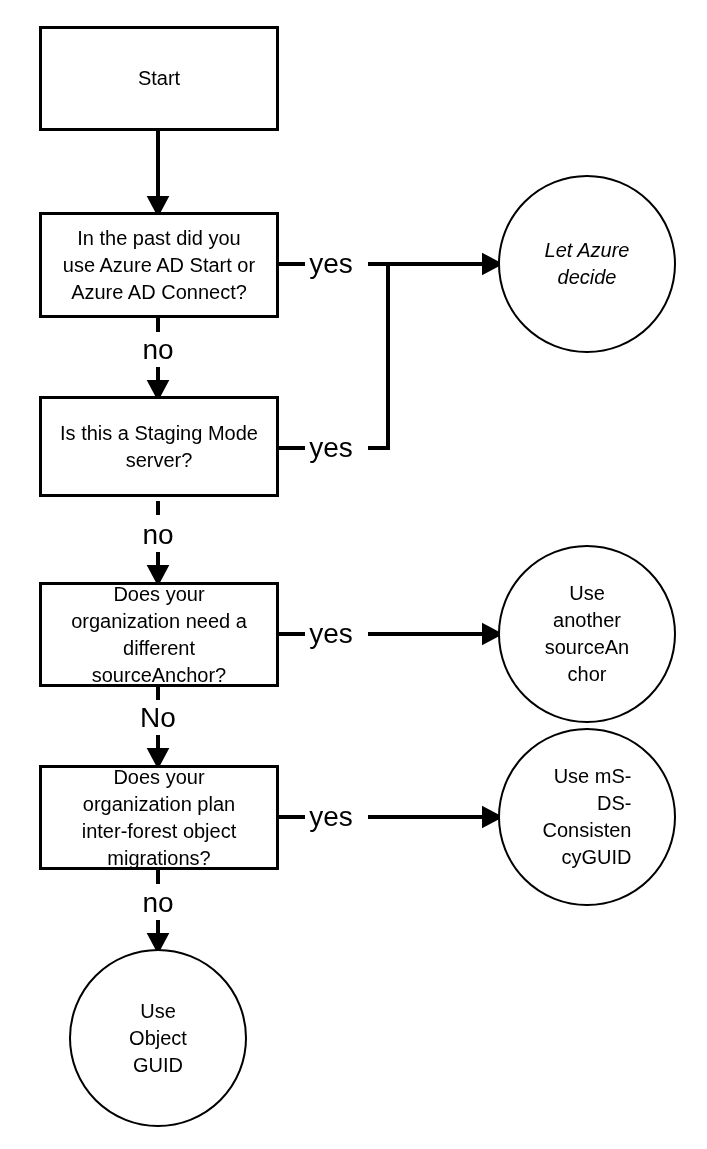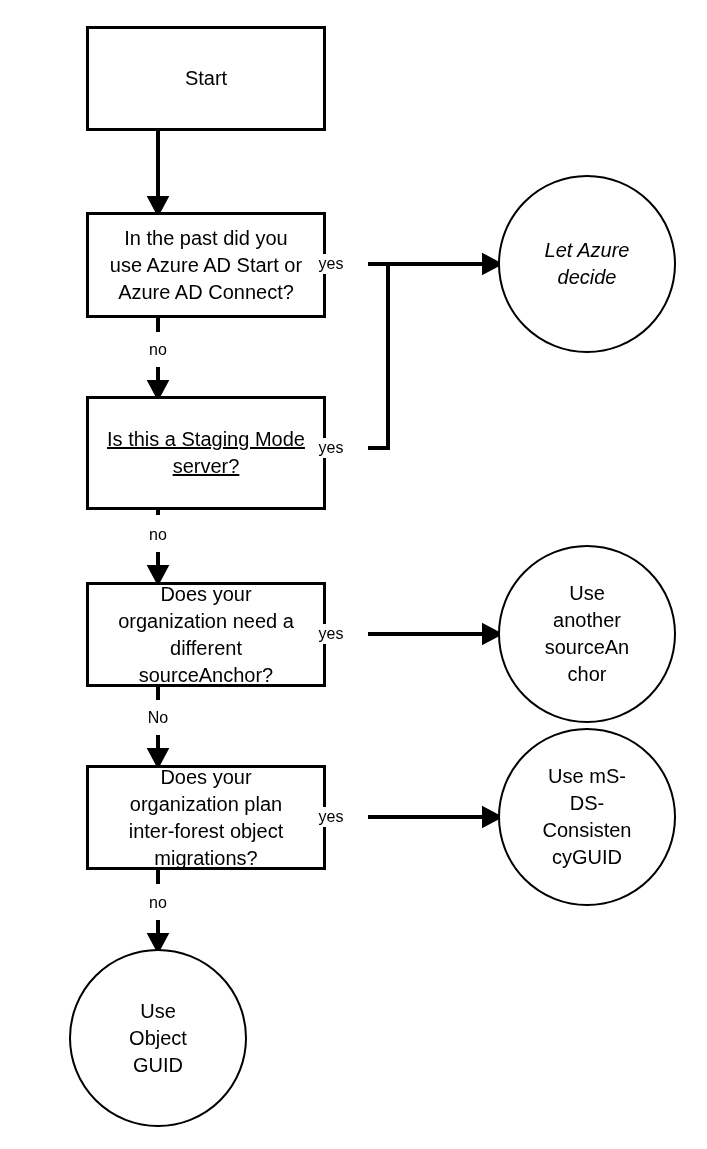--- a/index.html
+++ b/index.html
@@ -32,31 +32,31 @@
     justify-content: center;
     text-align: center;
     z-index: 1;
   }
   .node .txt {
     white-space: pre-line;
     font-size: 20px;
     line-height: 27px;
     padding: 0 4px;
   }
-  .rect  { width: 240px; height: 106px; left: 39px; margin-left: 47px; }
+  .rect  { width: 240px; height: 106px; left: 39px; }
   .circle {
     width: 178px;
     height: 178px;
     border-radius: 50%;
     border-width: 2px;
   }
   .edge-label {
     position: absolute;
     transform: translate(-50%, -50%);
-    font-size: 16px;
+    font-size: 28px;
     line-height: 20px;
     background: #ffffff;
     z-index: 2;
   }
 </style>
 </head>
 <body>
 
 <div class="canvas">
 
@@ -103,21 +103,21 @@
   <div class="node rect" style="top:26px; height:105px;">
     <div class="txt">Start</div>
   </div>
 
   <div class="node rect" style="top:212px;">
     <div class="txt">In the past did you
 use Azure AD Start or
 Azure AD Connect?</div>
   </div>
 
-  <div class="node rect" style="top:396px; height:114px;text-decoration:underline;">
+  <div class="node rect" style="top:396px; height:101px;">
     <div class="txt">Is this a Staging Mode
 server?</div>
   </div>
 
   <div class="node rect" style="top:582px; height:105px;">
     <div class="txt">Does your
 organization need a
 different
 sourceAnchor?</div>
   </div>
@@ -134,21 +134,21 @@
 decide</div>
   </div>
 
   <div class="node circle" style="left:498px; top:545px;">
     <div class="txt">Use
 another
 sourceAn
 chor</div>
   </div>
 
-  <div class="node circle" style="left:498px; top:728px;">
+  <div class="node circle" style="left:498px; top:728px;text-align:right;">
     <div class="txt">Use mS-
 DS-
 Consisten
 cyGUID</div>
   </div>
 
   <div class="node circle" style="left:69px; top:949px;">
     <div class="txt">Use
 Object
 GUID</div>

